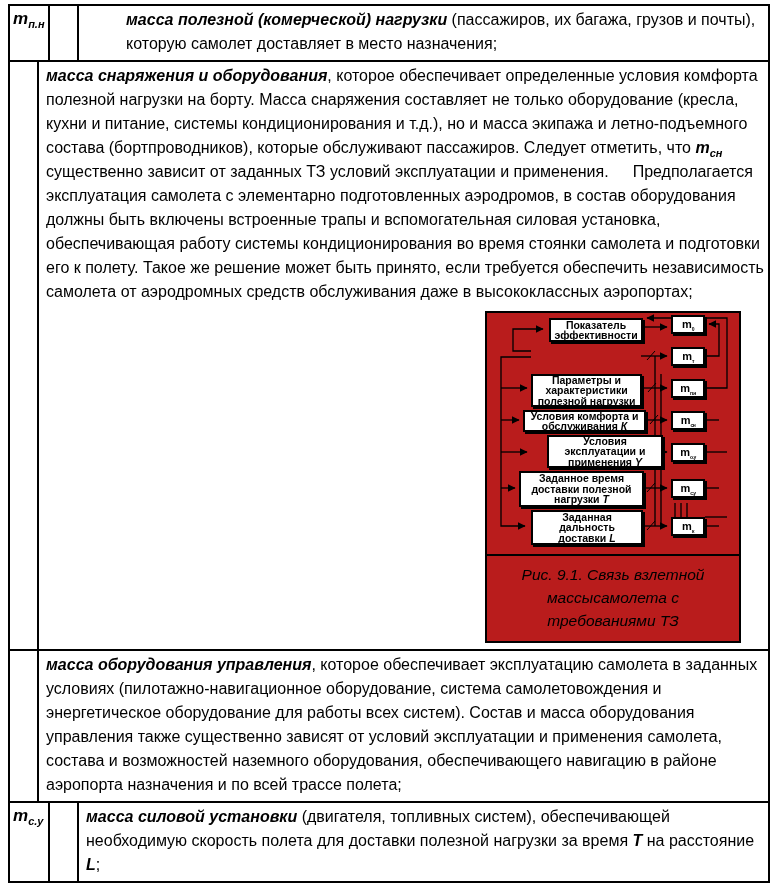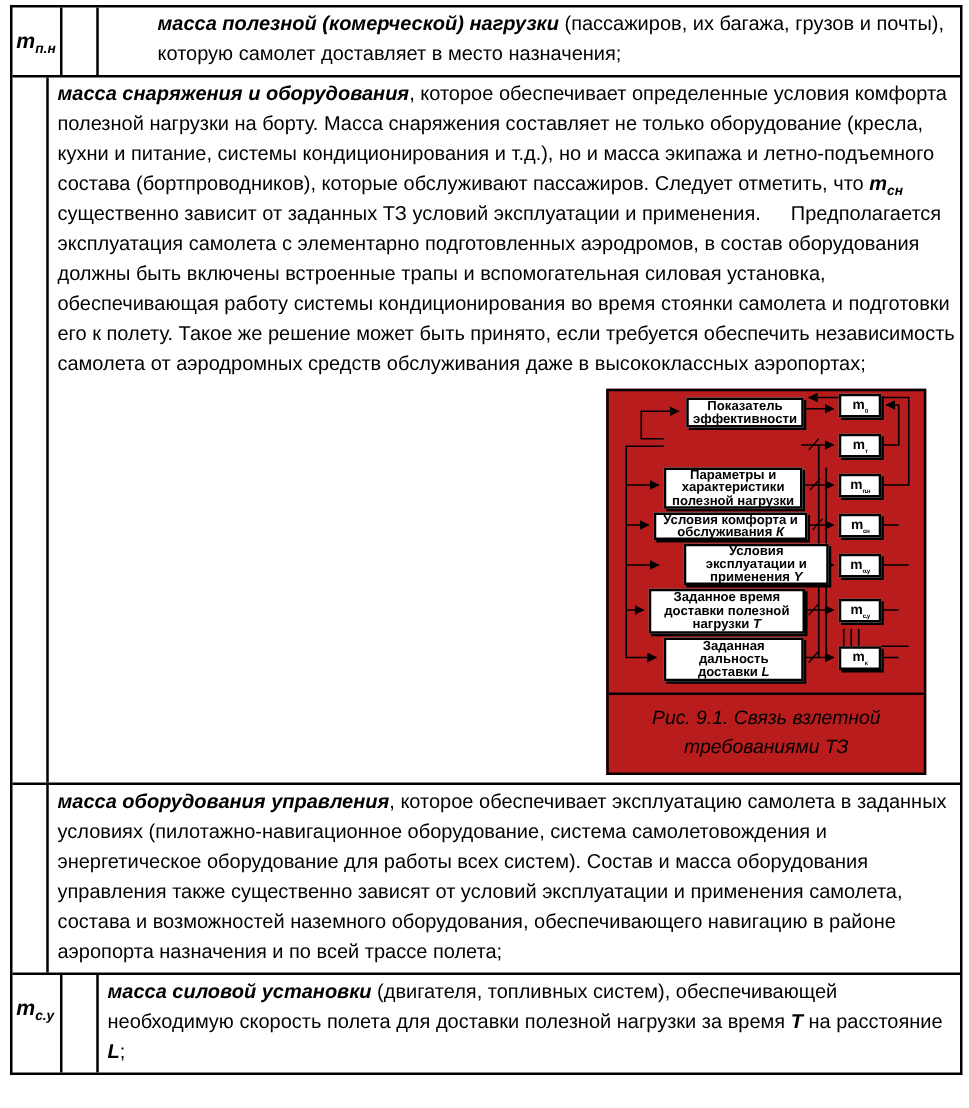--- a/index.html
+++ b/index.html
@@ -15,21 +15,21 @@
     left: 8px; top: 4px;
     width: 758px;
     border: 2px solid #000;
     background: #fff;
   }
   .t-row { display: flex; align-items: stretch; }
   .t-row + .t-row { border-top: 2px solid #000; }
   .sym-col {
     width: 34px; flex: 0 0 34px;
     border-right: 2px solid #000;
-    padding: 17px 1px 2px 3px;
+    padding: 3px 1px 2px 3px;
   }
   .gap-col {
     width: 27px; flex: 0 0 27px;
     border-right: 2px solid #000;
   }
   .text-col {
     flex: 1 1 auto; min-width: 0;
     padding: 2px 4px 4px 7px;
     font-size: 16px; line-height: 24px;
   }
@@ -195,20 +195,21 @@
             </div>
           <div class="mbox" style="left:184px;top:166px;">
               <span><span>m</span><sub>с.у</sub></span>
             </div>
           <div class="mbox" style="left:184px;top:204px;">
               <span><span>m</span><sub>к</sub></span>
             </div>
         </div>
         <div class="fig-caption">
           <div>Рис. 9.1. Связь взлетной</div>
+          <div>массысамолета с</div>
           <div>требованиями ТЗ</div>
         </div>
       </div>
     </div>
   </div>
 
   <div class="t-row r3">
     <div class="gap-col"></div>
     <div class="text-col">
       <p class="para"><span class="term">масса оборудования управления</span><span>, которое обеспечивает эксплуатацию самолета в заданных условиях (пилотажно-навигационное оборудование, система самолетовождения и энергетическое оборудование для работы всех систем). Состав и масса оборудования управления также существенно зависят от условий эксплуатации и применения самолета, состава и возможностей наземного оборудования, обеспечивающего навигацию в районе аэропорта назначения и по всей трассе полета;</span></p>

